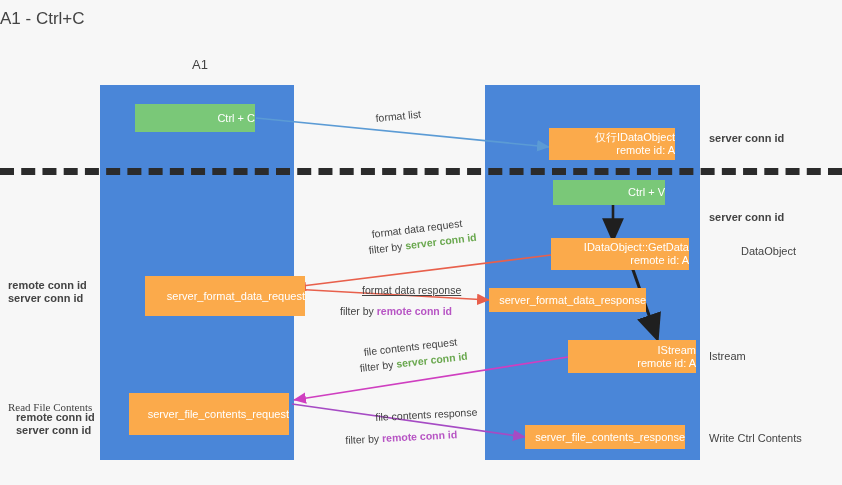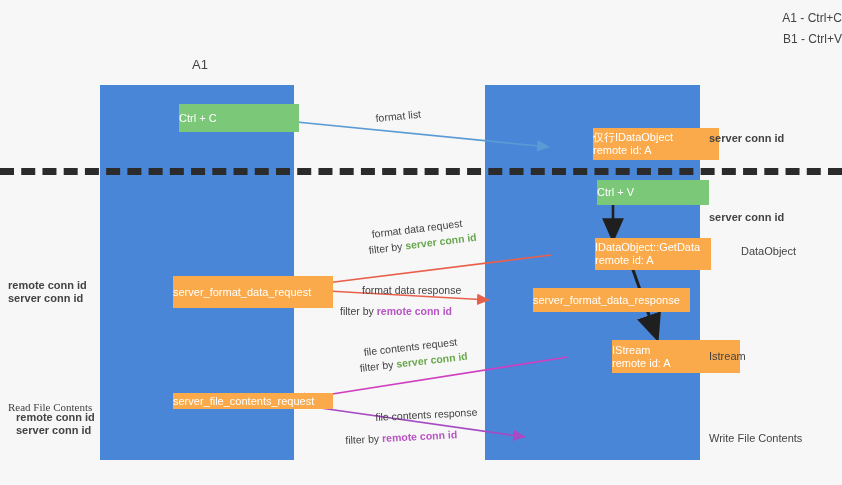--- a/index.html
+++ b/index.html
@@ -11,37 +11,36 @@
     position:relative;
   }
   #stage{position:absolute;left:0;top:0;width:842px;height:485px;}
   svg#wires{position:absolute;left:0;top:0;width:842px;height:485px;pointer-events:none;}
 
   .lane{position:absolute;background:#4a86d8;}
   .lane-a{left:100px;top:85px;width:194px;height:375px;}
   .lane-b{left:485px;top:85px;width:215px;height:375px;}
 
   .title{
-    position:absolute;left:0;top:8px;width:842px;text-align:right;
-    color:#434343;font-size:12px;line-height:21px;
+    position:absolute;left:0;top:8px;width:842px;text-align:left;
+    color:#434343;font-size:17px;line-height:21px;
   }
   .col-head{
     position:absolute;text-align:center;color:#434343;
     font-size:13px;line-height:13px;
   }
   .col-head .top{display:block;}
   .col-head .sub{display:block;margin-top:28px;}
 
   .box{
     position:absolute;box-sizing:border-box;
     display:flex;flex-direction:column;
-    align-items:flex-start;justify-content:center;
+    align-items:flex-end;justify-content:center;
     color:#ffffff;font-size:11px;line-height:13px;
     text-align:center;
-    margin-left:44px;
   }
   .box.orange{background:#fbaa4b;}
   .box.green{background:#7ac878;}
   .green-txt{color:#6aa84f;font-weight:bold;}
   .purple-txt{color:#b755c4;font-weight:bold;}
 
   .edge-label{
     position:absolute;font-size:10.5px;line-height:13px;color:#434343;
     white-space:nowrap;
   }
@@ -55,21 +54,20 @@
     position:absolute;font-size:11px;line-height:13px;color:#434343;white-space:nowrap;
   }
 </style>
 </head>
 <body>
 
 <div id="stage">
 
   <div class="title">
     <div>A1 - Ctrl+C</div>
-    <div>B1 - Ctrl+V</div>
   </div>
 
   <div class="col-head" style="left:130px;top:58px;width:140px;">
     <span class="top">A1</span>
     <span class="sub">remote</span>
   </div>
 
   <div class="lane lane-a"></div>
   <div class="lane lane-b"></div>
 
@@ -115,70 +113,73 @@
 
   <div class="box orange" style="left:549px;top:128px;width:126px;height:32px;">
     <div>仅行IDataObject</div>
     <div>remote id: A</div>
   </div>
 
   <div class="box green" style="left:553px;top:180px;width:112px;height:25px;">
     <div>Ctrl + V</div>
   </div>
 
-  <div class="box orange" style="left:551px;top:238px;width:116px;height:32px;">
+  <div class="box orange" style="left:551px;top:238px;width:138px;height:32px;">
     <div>IDataObject::GetData</div>
     <div>remote id: A</div>
   </div>
 
   <div class="box orange" style="left:568px;top:340px;width:128px;height:33px;">
     <div>IStream</div>
     <div>remote id: A</div>
   </div>
 
-  <div class="box orange" style="left:129px;top:276px;width:160px;height:32px;">
+  <div class="box orange" style="left:145px;top:276px;width:160px;height:40px;">
     <div>server_format_data_request</div>
   </div>
 
   <div class="box orange" style="left:489px;top:288px;width:157px;height:24px;">
     <div>server_format_data_response</div>
   </div>
 
-  <div class="box orange" style="left:129px;top:393px;width:160px;height:16px;">
+  <div class="box orange" style="left:129px;top:393px;width:160px;height:42px;">
     <div>server_file_contents_request</div>
   </div>
 
+  <div class="box orange" style="left:525px;top:425px;width:160px;height:24px;">
+    <div>server_file_contents_response</div>
+  </div>
 
   <div class="edge-label rot" style="left:375px;top:112px;transform:rotate(-5.5deg);">format list</div>
 
   <div class="edge-label rot" style="left:371px;top:228px;transform:rotate(-7deg);">format data request</div>
   <div class="edge-label rot" style="left:368px;top:244px;transform:rotate(-7deg);">
     <span>filter by </span><span class="green-txt">server conn id</span>
   </div>
 
-  <div class="edge-label" style="left:362px;top:284px;">format data response</div>
+  <div class="edge-label" style="left:362px;top:284px;text-decoration:underline;">format data response</div>
   <div class="edge-label" style="left:340px;top:305px;">
     <span>filter by </span><span class="purple-txt">remote conn id</span>
   </div>
 
   <div class="edge-label rot" style="left:363px;top:346px;transform:rotate(-6.5deg);">file contents request</div>
   <div class="edge-label rot" style="left:359px;top:362px;transform:rotate(-6.5deg);">
     <span>filter by </span><span class="green-txt">server conn id</span>
   </div>
 
   <div class="edge-label rot" style="left:375px;top:411px;transform:rotate(-3deg);">file contents response</div>
   <div class="edge-label rot" style="left:345px;top:434px;transform:rotate(-3deg);">
     <span>filter by </span><span class="purple-txt">remote conn id</span>
   </div>
 
   <div class="right-label green-txt" style="left:709px;top:132px;">server conn id</div>
   <div class="right-label green-txt" style="left:709px;top:211px;">server conn id</div>
   <div class="right-label" style="left:709px;top:245px;margin-left:32px;">DataObject</div>
   <div class="right-label" style="left:709px;top:350px;">Istream</div>
-  <div class="right-label" style="left:709px;top:432px;">Write File Contents</div>
+  <div class="right-label" style="left:709px;top:432px;">Write Ctrl Contents</div>
 
   <div class="right-label purple-txt" style="left:8px;top:279px;">remote conn id</div>
   <div class="right-label green-txt" style="left:8px;top:292px;">server conn id</div>
 
   <div class="right-label" style="left:8px;top:401px;font-family:Liberation Serif, serif;">Read File Contents</div>
   <div class="right-label purple-txt" style="left:16px;top:411px;">remote conn id</div>
   <div class="right-label green-txt" style="left:16px;top:424px;">server conn id</div>
 
 </div>
 

